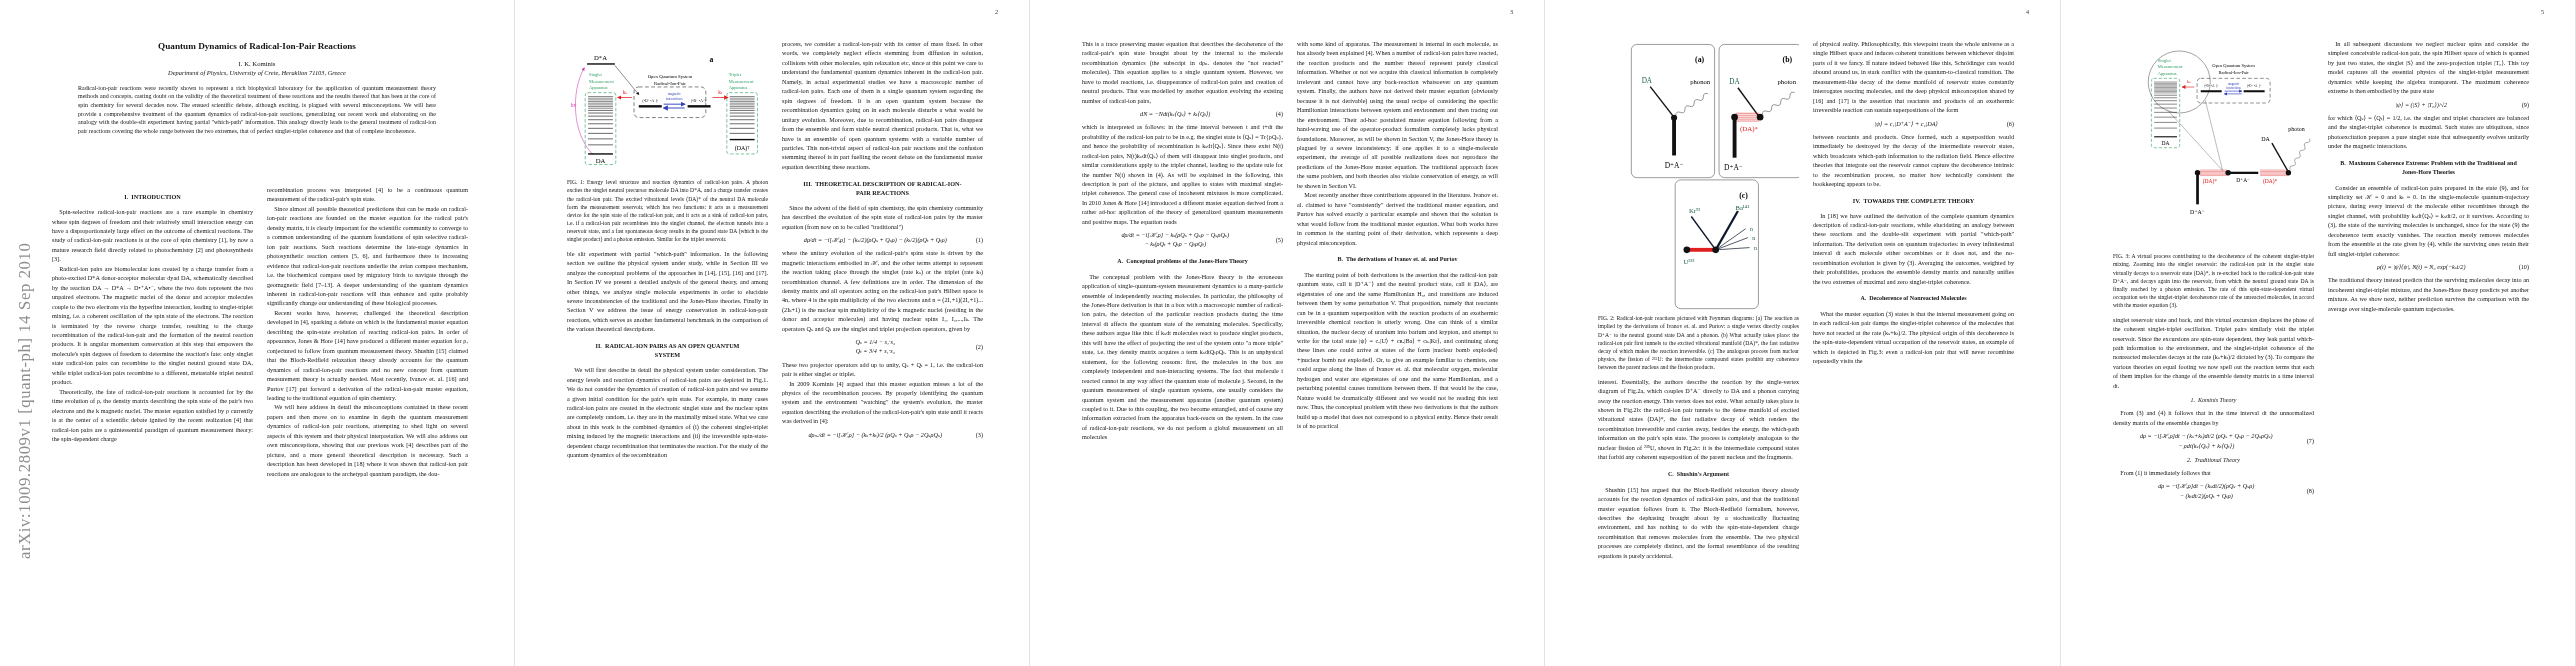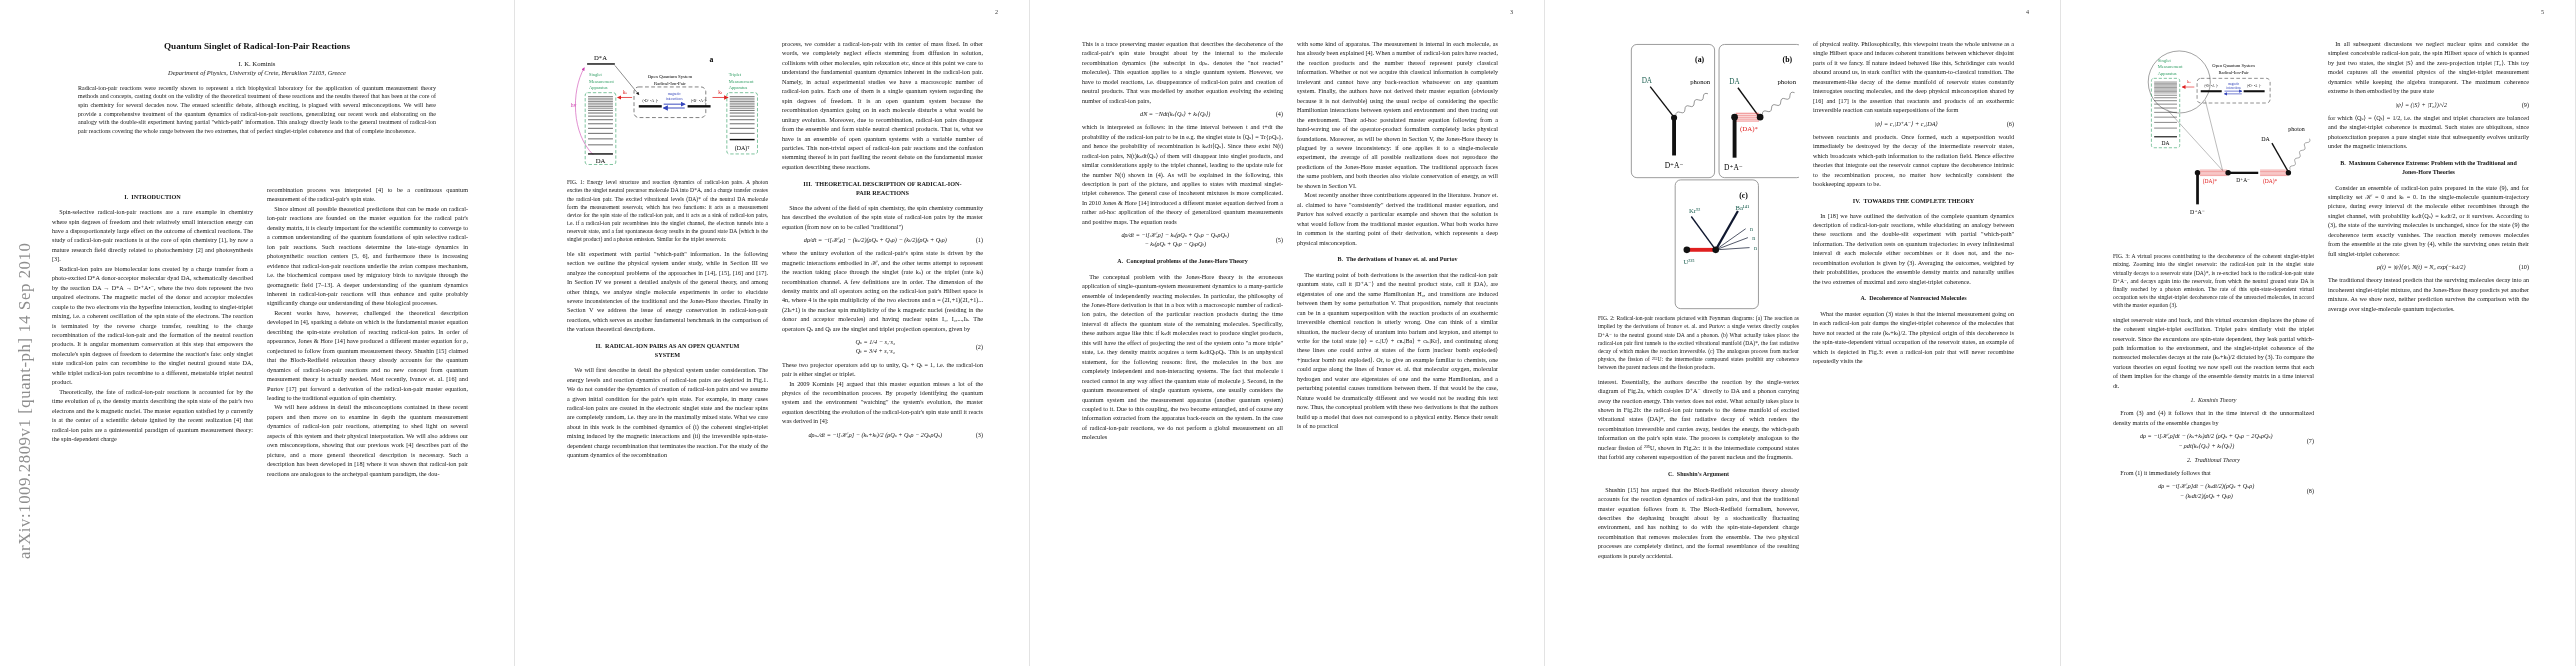--- a/index.html
+++ b/index.html
@@ -29,21 +29,21 @@
   svg{display:block;}
   svg text{font-family:"Liberation Serif","DejaVu Serif",serif;}
 </style>
 </head>
 <body>
 
 <div id="paper">
     <div class="page" style="left: 0px;">
       <div class="stamp">arXiv:1009.2809v1  [quant-ph]  14 Sep 2010</div>
       <div class="hdr">
-        <div class="title">Quantum Singlet of Radical-Ion-Pair Reactions</div>
+        <div class="title">Quantum Dynamics of Radical-Ion-Pair Reactions</div>
         <div class="author">I. K. Kominis</div>
         <div class="affil">Department of Physics, University of Crete, Heraklion 71103, Greece</div>
         <div class="abstract">Radical-ion-pair reactions were recently shown to represent a rich biophysical laboratory for the application of quantum measurement theory methods and concepts, casting doubt on the validity of the theoretical treatment of these reactions and the results thereof that has been at the core of spin chemistry for several decades now. The ensued scientific debate, although exciting, is plagued with several misconceptions. We will here provide a comprehensive treatment of the quantum dynamics of radical-ion-pair reactions, generalizing our recent work and elaborating on the analogy with the double-slit experiment having partial "which-path" information. This analogy directly leads to the general treatment of radical-ion pair reactions covering the whole range between the two extremes, that of perfect singlet-triplet coherence and that of complete incoherence.</div>
       </div>
       <div class="col left" style="top: 185px;">
         <div class="h1">I.&nbsp;&nbsp;INTRODUCTION</div>
         <div class="p">Spin-selective radical-ion-pair reactions are a rare example in chemistry where spin degrees of freedom and their relatively small interaction energy can have a disproportionately large effect on the outcome of chemical reactions. The study of radical-ion-pair reactions is at the core of spin chemistry [1], by now a mature research field directly related to photochemistry [2] and photosynthesis [3].</div>
         <div class="p">Radical-ion pairs are biomolecular ions created by a charge transfer from a photo-excited D*A donor-acceptor molecular dyad DA, schematically described by the reaction DA → D*A → D•⁺A•⁻, where the two dots represent the two unpaired electrons. The magnetic nuclei of the donor and acceptor molecules couple to the two electrons via the hyperfine interaction, leading to singlet-triplet mixing, i.e. a coherent oscillation of the spin state of the electrons. The reaction is terminated by the reverse charge transfer, resulting to the charge recombination of the radical-ion-pair and the formation of the neutral reaction products. It is angular momentum conservation at this step that empowers the molecule's spin degrees of freedom to determine the reaction's fate: only singlet state radical-ion pairs can recombine to the singlet neutral ground state DA, while triplet radical-ion pairs recombine to a different, metastable triplet neutral product.</div>
         <div class="p">Theoretically, the fate of radical-ion-pair reactions is accounted for by the time evolution of ρ, the density matrix describing the spin state of the pair's two electrons and the k magnetic nuclei. The master equation satisfied by ρ currently is at the center of a scientific debate ignited by the recent realization [4] that radical-ion pairs are a quintessential paradigm of quantum measurement theory: the spin-dependent charge</div>
       </div>

